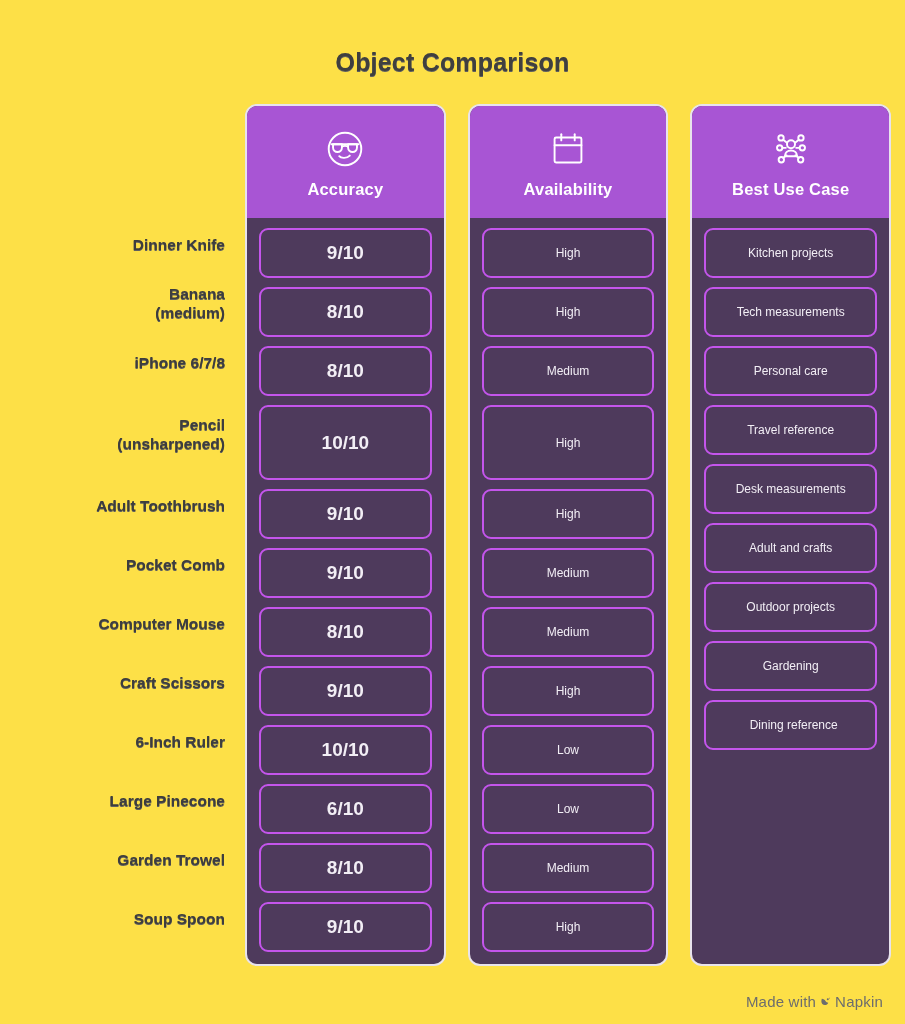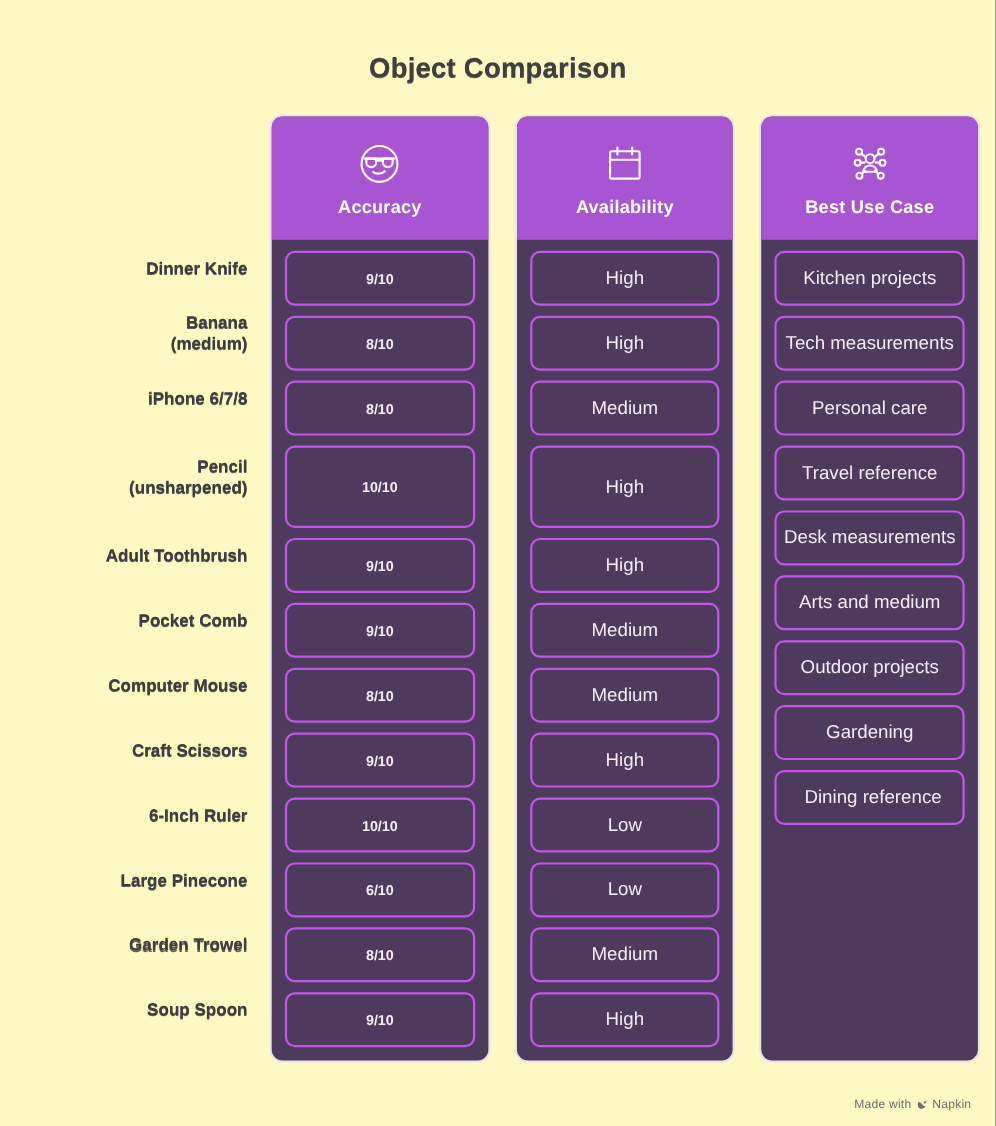--- a/index.html
+++ b/index.html
@@ -9,21 +9,21 @@
     height: 1024px;
     background: #555555;
     font-family: "Liberation Sans", sans-serif;
     overflow: hidden;
   }
 
   #app {
     position: relative;
     width: 905px;
     height: 1024px;
-    background: #fef9c3;
+    background: #fde047;
   }
 
   
   .title {
     position: absolute;
     top: 48px;
     left: 0;
     width: 905px;
     text-align: center;
     font-size: 25px;
@@ -111,36 +111,36 @@
     background: #4e3a5c;
     border: 2px solid #c455ec;
     border-radius: 9px;
     display: flex;
     align-items: center;
     justify-content: center;
     text-align: center;
     color: #f2eef5;
     margin-bottom: 9px;
     padding: 2px 6px;
-    font-size: 17px;
+    font-size: 12px;
   }
   .cell:last-child { margin-bottom: 0; }
 
-  .col-accuracy .cell { font-weight: bold; font-size: 13px; }
+  .col-accuracy .cell { font-weight: bold; font-size: 19px; }
 
   
   .footer {
     position: absolute;
     right: 22px;
     bottom: 14px;
     display: flex;
     align-items: center;
     gap: 4px;
     color: #6d6d6d;
-    font-size: 11px;
+    font-size: 15px;
     letter-spacing: 0.2px;
   }
   .footer .bird { line-height: 0; }
 </style>
 </head>
 <body>
 
 <div id="app">
 
   <div class="title">Object Comparison</div>
@@ -261,21 +261,21 @@
       <path d="M32 33.2l-3.4-2.6"></path>
     </svg></span>
             <div class="col-title">Best Use Case</div>
           </div>
           <div class="col-body">
             <div class="cell" style="height: 50px;">Kitchen projects</div>
             <div class="cell" style="height: 50px;">Tech measurements</div>
             <div class="cell" style="height: 50px;">Personal care</div>
             <div class="cell" style="height: 50px;">Travel reference</div>
             <div class="cell" style="height: 50px;">Desk measurements</div>
-            <div class="cell" style="height: 50px;">Arts and medium</div>
+            <div class="cell" style="height: 50px;">Adult and crafts</div>
             <div class="cell" style="height: 50px;">Outdoor projects</div>
             <div class="cell" style="height: 50px;">Gardening</div>
             <div class="cell" style="height: 50px; padding-left: 12px;">Dining reference</div>
           </div>
         </div>
       </div>
 
   </div>
 
   <div class="footer">

